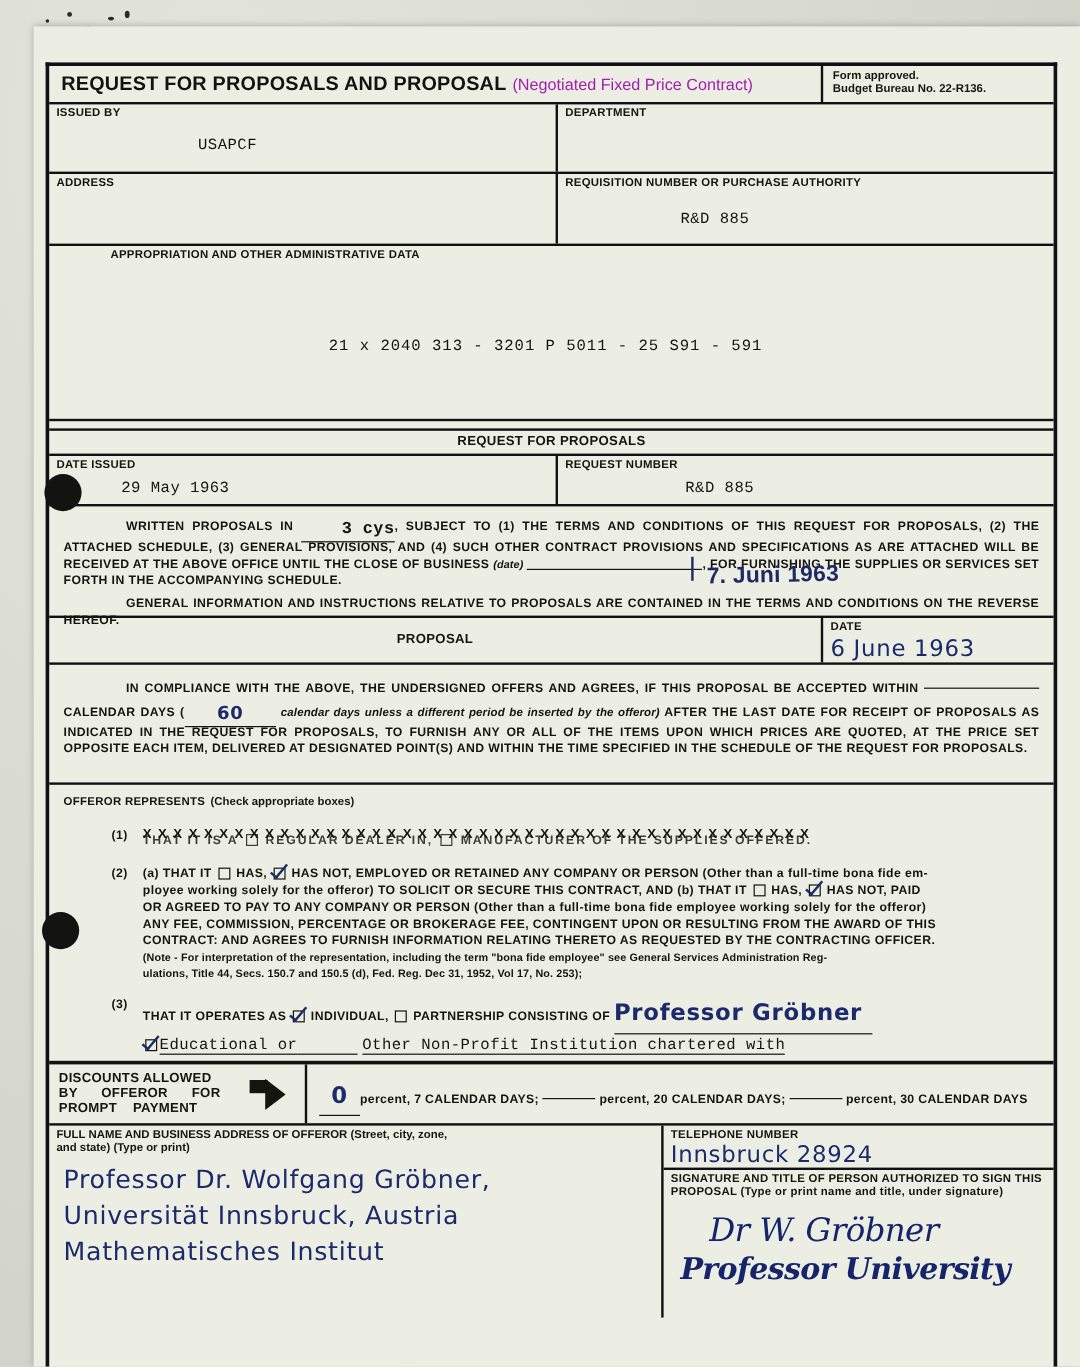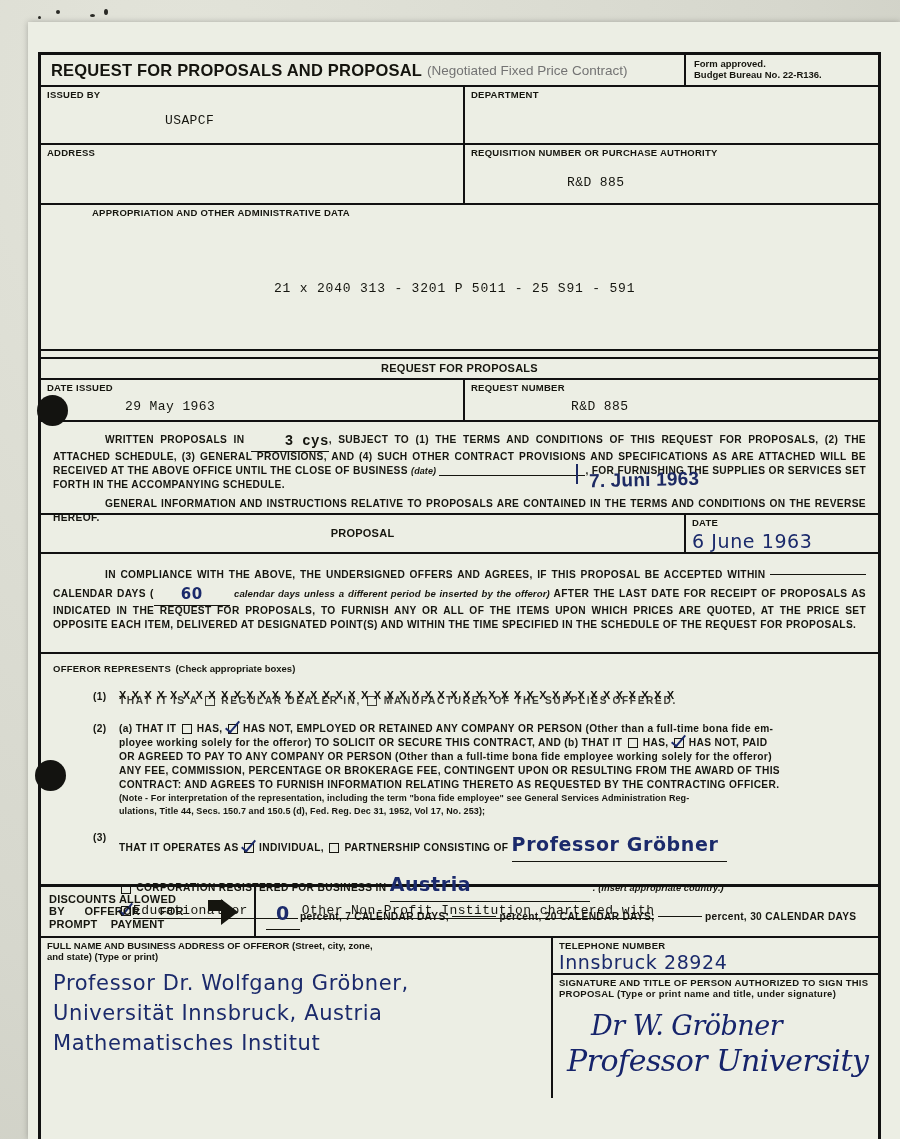--- a/index.html
+++ b/index.html
@@ -114,21 +114,21 @@
   <div class="speck" style="left:38px;top:16px;width:3px;height:3px;"></div>
 </div>
 
 <div id="sheet">
 
   <div id="form">
 
     <div class="row" style="height:32px;">
       <div class="cell vdiv" style="width:645px;display:flex;align-items:center;padding-left:10px;">
         <span style="font-size:16.5px;font-weight:bold;letter-spacing:.2px;color:#14140e;">REQUEST FOR PROPOSALS AND PROPOSAL</span>
-        <span style="font-size:13.5px;color:#737373;margin-left:5px;">(Negotiated Fixed Price Contract)</span>
+        <span style="font-size:13.5px;color:#a21caf;margin-left:5px;">(Negotiated Fixed Price Contract)</span>
       </div>
       <div class="cell" style="flex:1;display:flex;flex-direction:column;justify-content:center;padding-left:8px;">
         <span class="lbl-mixed">Form approved.</span>
         <span class="lbl-mixed">Budget Bureau No. 22-R136.</span>
       </div>
     </div>
 
     <div class="row" style="height:58px;">
       <div class="cell vdiv" style="width:424px;">
         <div class="lbl">ISSUED BY</div>
@@ -162,21 +162,21 @@
 
     <div class="row" style="height:21px;">
       <div class="cell ctr" style="flex:1;display:flex;align-items:center;justify-content:center;">
         <span class="lbl" style="font-size:11px;">REQUEST FOR PROPOSALS</span>
       </div>
     </div>
 
     <div class="row" style="height:42px;">
       <div class="cell vdiv" style="width:424px;">
         <div class="lbl">DATE ISSUED</div>
-        <div class="typed" style="margin-top:5px;margin-left:78px;">29 May 1963</div>
+        <div class="typed" style="margin-top:5px;margin-left:54px;">29 May 1963</div>
       </div>
       <div class="cell" style="flex:1;">
         <div class="lbl">REQUEST NUMBER</div>
         <div class="typed" style="margin-top:5px;margin-left:100px;">R&amp;D  885</div>
       </div>
     </div>
 
     <div class="row" style="height:93px;">
       <div class="cell" style="flex:1;padding:8px 12px 4px 12px;position:relative;">
         <div class="btxt">
@@ -273,30 +273,20 @@
             <span class="box checked"></span>
             <span>INDIVIDUAL,</span>
             <span class="box"></span>
             <span>PARTNERSHIP CONSISTING OF</span>
             <span class="ul" style="width:215px;position:relative;top:4px;">
               <span class="hand" style="position:relative;top:-4px;">Professor Gröbner</span>
             </span>
           </span>
         </div>
 
-        <div style="display:flex;margin-left:66px;margin-top:13px;">
-          <span class="btxt" style="flex:1;text-align:left;">
-            <span class="box"></span>
-            <span>CORPORATION REGISTERED FOR BUSINESS IN</span>
-            <span class="ul" style="width:200px;position:relative;top:4px;">
-              <span class="hand" style="position:relative;top:-4px;">Austria</span>
-            </span>
-            <span class="ital" style="font-size:9.2px;">. (Insert appropriate country.)</span>
-          </span>
-        </div>
 
         <div style="margin-left:66px;margin-top:5px;display:flex;align-items:flex-end;">
           <span class="box checked" style="margin-bottom:3px;"></span>
           <span class="typed" style="border-bottom:1px solid #15150f;">Educational or</span>
           <span class="typed" style="width:50px;border-bottom:1px solid #15150f;">&nbsp;</span>
           <span class="typed" style="border-bottom:1px solid #15150f;margin-left:4px;">Other Non-Profit Institution chartered with</span>
         </div>
 
       </div>
     </div>
@@ -332,21 +322,21 @@
       </div>
       <div class="cell" style="flex:1;padding:0;">
         <div class="cell" style="height:37px;border-bottom:2px solid #111;padding:3px 6px;">
           <div class="lbl">TELEPHONE NUMBER</div>
           <div class="hand" style="margin-top:-1px;">Innsbruck  28924</div>
         </div>
         <div class="cell" style="padding:3px 6px;">
           <div class="lbl">SIGNATURE AND TITLE OF PERSON AUTHORIZED TO SIGN THIS</div>
           <div class="lbl" style="text-transform:none;">PROPOSAL (Type or print name and title, under signature)</div>
           <div class="sig" style="margin-top:10px;margin-left:32px;">Dr W. Gröbner</div>
-          <div class="sig" style="margin-top:2px;margin-left:8px;font-size:30px;">Professor University</div>
+          <div class="sig" style="margin-top:2px;margin-left:8px;font-size:25px;font-weight:bold;">Professor University</div>
         </div>
       </div>
     </div>
 
   </div>
 </div>
 
 <div class="hole" style="left:37px;top:395px;"></div>
 <div class="hole" style="left:35px;top:760px;"></div>
 

